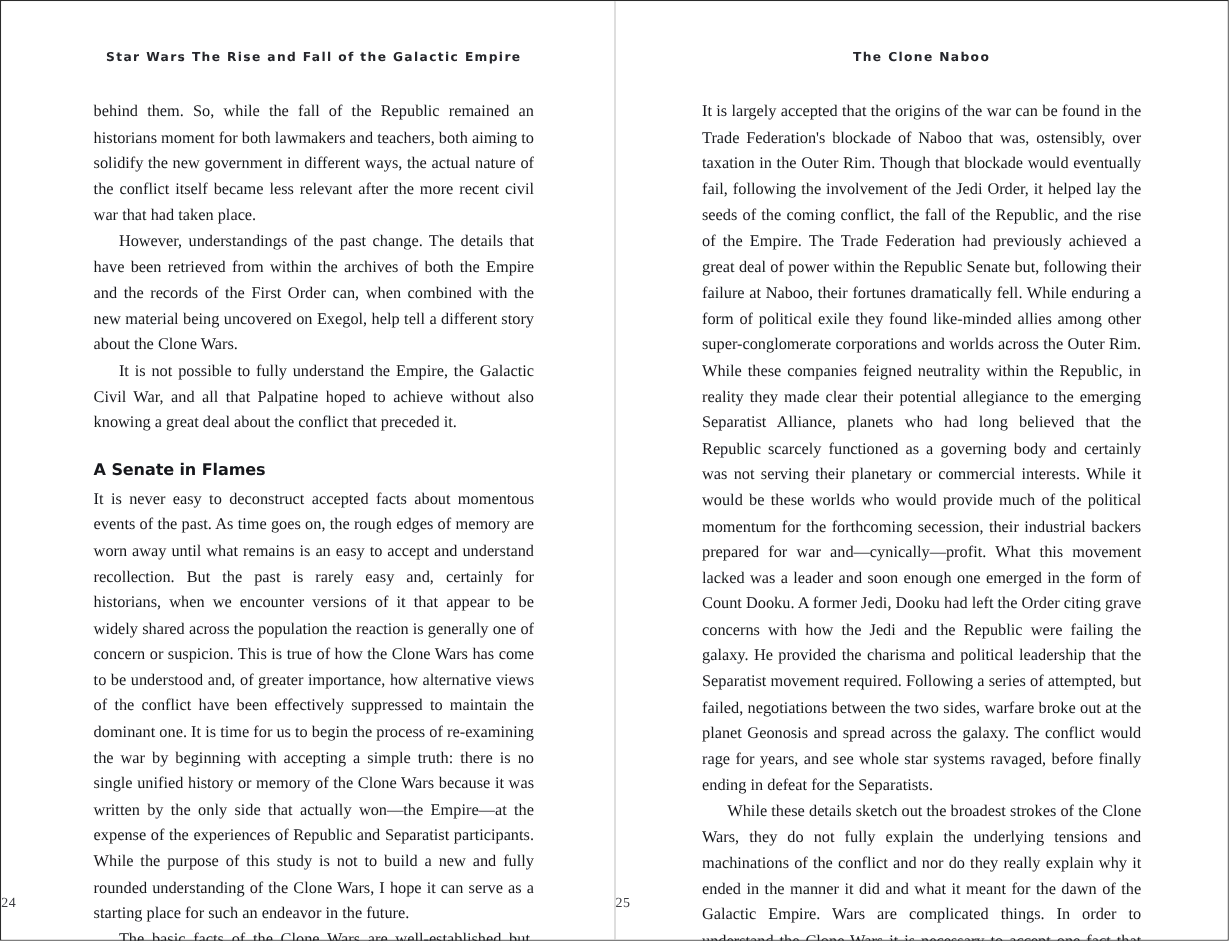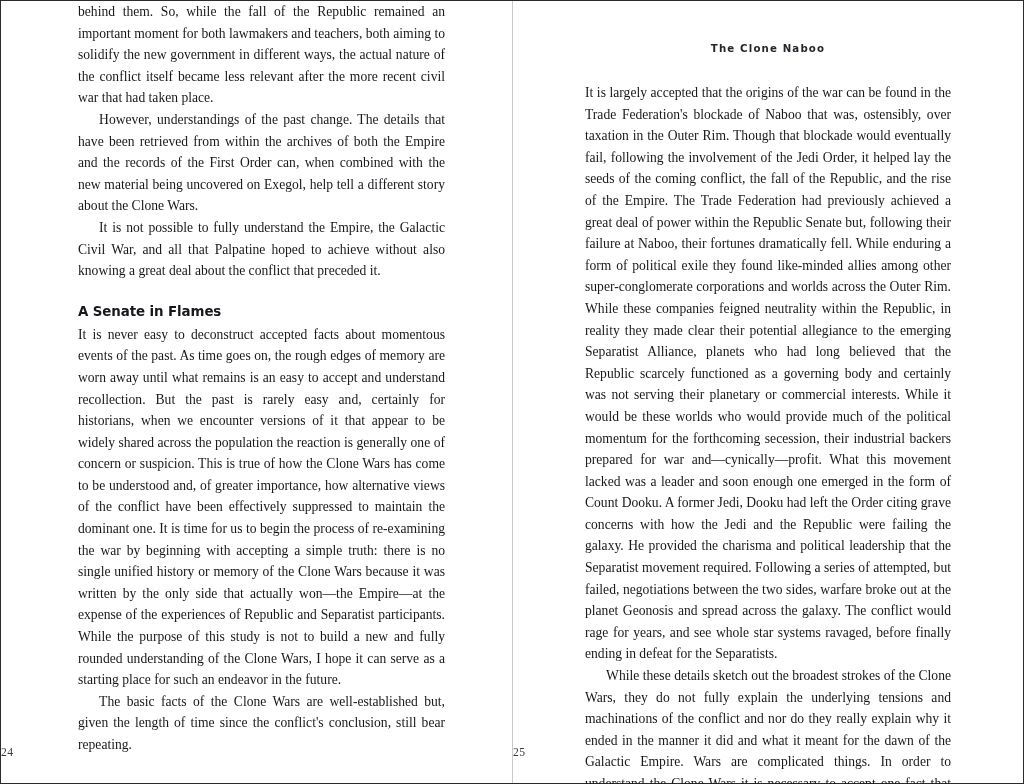--- a/index.html
+++ b/index.html
@@ -93,23 +93,24 @@
   }
   .page.left .folio { left: 0; right: 20px; }
   .page.right .folio { left: 0; right: 0; }
 </style>
 </head>
 <body>
 
 <div id="book-spread">
 
   <div class="page left">
+    <div class="running-head">Star Wars The Rise and Fall of the Galactic Empire</div>
 
     <div class="body-block">
-      <p>behind them. So, while the fall of the Republic remained an important moment for both lawmakers and teachers, both aiming to solidify the new government in different ways, the actual nature of the conflict itself became less relevant after the more recent civil war that had taken place.</p>
+      <p>behind them. So, while the fall of the Republic remained an historians moment for both lawmakers and teachers, both aiming to solidify the new government in different ways, the actual nature of the conflict itself became less relevant after the more recent civil war that had taken place.</p>
       <p class="indent">However, understandings of the past change. The details that have been retrieved from within the archives of both the Empire and the records of the First Order can, when combined with the new material being uncovered on Exegol, help tell a different story about the Clone Wars.</p>
       <p class="indent">It is not possible to fully understand the Empire, the Galactic Civil War, and all that Palpatine hoped to achieve without also knowing a great deal about the conflict that preceded it.</p>
 
       <h2 class="section-heading">A Senate in Flames</h2>
 
       <p>It is never easy to deconstruct accepted facts about momentous events of the past. As time goes on, the rough edges of memory are worn away until what remains is an easy to accept and understand recollection. But the past is rarely easy and, certainly for historians, when we encounter versions of it that appear to be widely shared across the population the reaction is generally one of concern or suspicion. This is true of how the Clone Wars has come to be understood and, of greater importance, how alternative views of the conflict have been effectively suppressed to maintain the dominant one. It is time for us to begin the process of re-examining the war by beginning with accepting a simple truth: there is no single unified history or memory of the Clone Wars because it was written by the only side that actually won—the Empire—at the expense of the experiences of Republic and Separatist participants. While the purpose of this study is not to build a new and fully rounded understanding of the Clone Wars, I hope it can serve as a starting place for such an endeavor in the future.</p>
       <p class="indent">The basic facts of the Clone Wars are well-established but, given the length of time since the conflict's conclusion, still bear repeating.</p>
     </div>
 
     <div class="folio">24</div>

